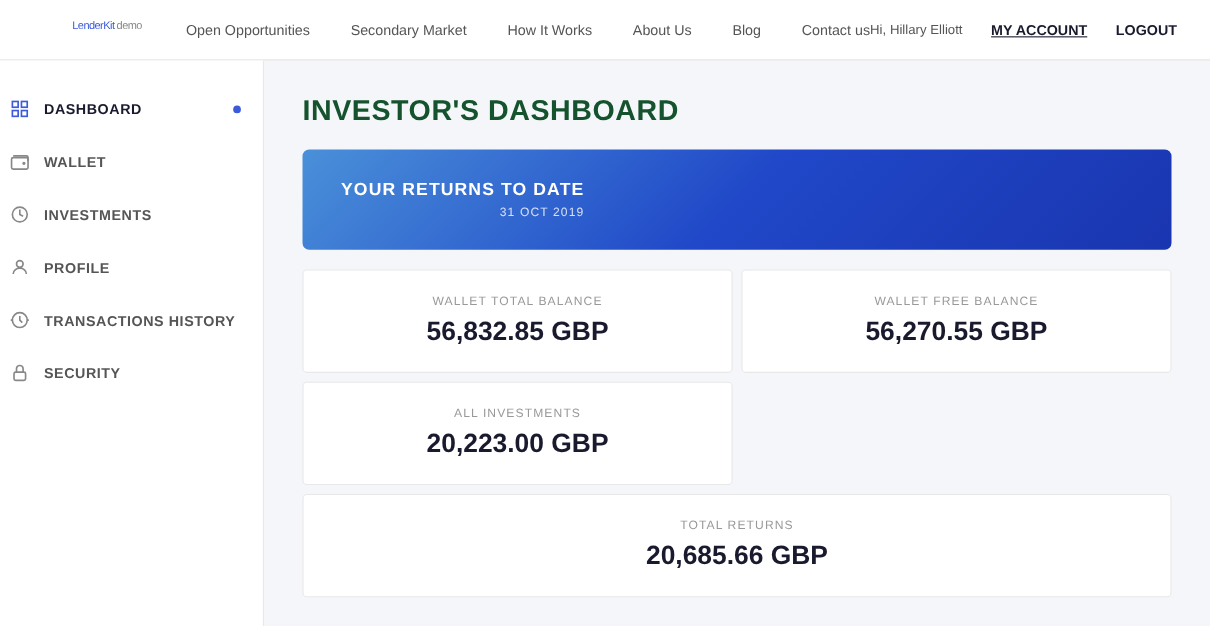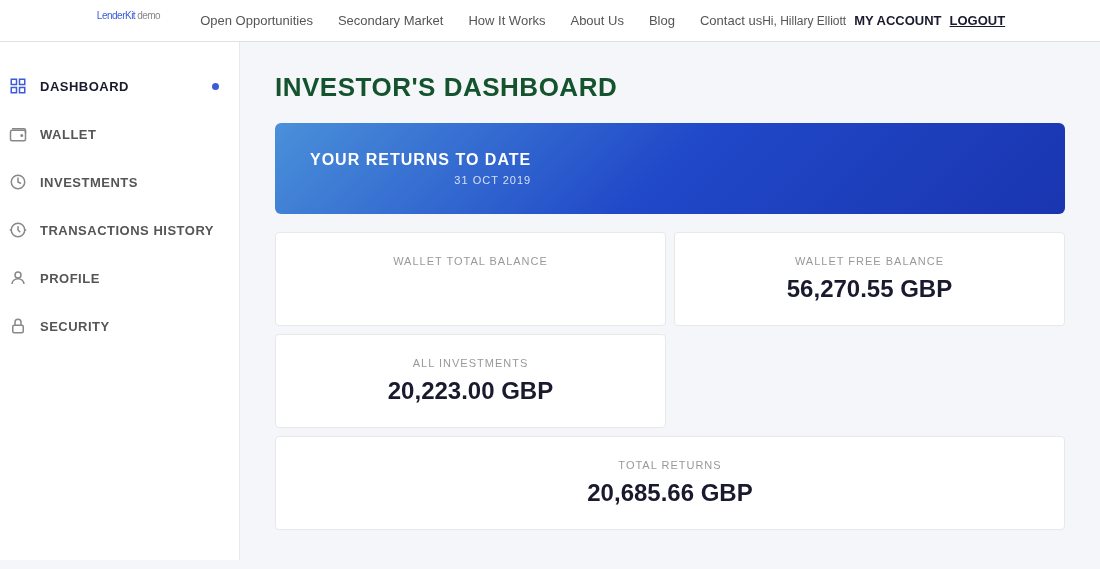--- a/index.html
+++ b/index.html
@@ -3,34 +3,34 @@
   <meta charset="utf-8">
   <style>
     * { margin: 0; padding: 0; box-sizing: border-box; }
     body { font-family: 'Arial', sans-serif; background: #f5f6fa; color: #333; font-size: 14px; }
 
     
     .top-nav {
       background: #fff;
       border-bottom: 1px solid #e0e0e0;
       padding: 0 30px;
-      height: 42px;
-      display: flex;
-      align-items: center;
-      justify-content: center;
+      height: 55px;
+      display: flex;
+      align-items: center;
+      justify-content: flex-end;
     }
     .top-nav-left { display: flex; align-items: center; gap: 40px; }
     .logo { font-size: 22px; font-weight: bold; color: #1a1a2e; letter-spacing: -0.5px; }
     .logo span { color: #3b5bdb; font-size: 10px; font-weight: normal; vertical-align: super; margin-left: 2px; }
-    .nav-links { display: flex; gap: 25px; align-items: center; }
+    .nav-links { display: flex; gap: 37px; align-items: center; }
     .nav-links a { text-decoration: none; color: #555; font-size: 13px; }
-    .top-nav-right { display: flex; align-items: center; gap: 8px; }
+    .top-nav-right { display: flex; align-items: center; gap: 26px; }
     .user-greeting { font-size: 12px; color: #555; }
-    .nav-account { font-size: 13px; color: #1a1a2e; font-weight: bold; cursor: pointer; }
-    .nav-logout { font-size: 13px; color: #1a1a2e; font-weight: bold; text-decoration: underline; cursor: pointer; }
+    .nav-account { font-size: 13px; color: #1a1a2e; font-weight: bold; text-decoration: underline; cursor: pointer; }
+    .nav-logout { font-size: 13px; color: #1a1a2e; font-weight: bold; cursor: pointer; }
 
     
     .layout { display: flex; min-height: calc(569px - 55px - 36px); }
 
     
     .sidebar {
       width: 240px;
       background: #fff;
       border-right: 1px solid #e8e8e8;
       padding-top: 20px;
@@ -157,36 +157,36 @@
           <circle cx="12" cy="12" r="9"></circle>
           <path d="M12 6v6l4 2"></path>
         </svg>
       </div>
       <span>INVESTMENTS</span>
     </div>
 
     <div class="sidebar-item">
       <div class="sidebar-icon">
         <svg viewBox="0 0 24 24" fill="none" stroke="#888" stroke-width="2">
+          <circle cx="12" cy="8" r="4"></circle>
+          <path d="M4 20c0-4 3.6-7 8-7s8 3 8 7"></path>
+        </svg>
+      </div>
+      <span>PROFILE</span>
+    </div>
+
+    <div class="sidebar-item">
+      <div class="sidebar-icon">
+        <svg viewBox="0 0 24 24" fill="none" stroke="#888" stroke-width="2">
           <circle cx="12" cy="12" r="9"></circle>
           <path d="M12 7v5l3 3"></path>
           <path d="M3 12H1m22 0h-2"></path>
         </svg>
       </div>
       <span>TRANSACTIONS HISTORY</span>
-    </div>
-
-    <div class="sidebar-item">
-      <div class="sidebar-icon">
-        <svg viewBox="0 0 24 24" fill="none" stroke="#888" stroke-width="2">
-          <circle cx="12" cy="8" r="4"></circle>
-          <path d="M4 20c0-4 3.6-7 8-7s8 3 8 7"></path>
-        </svg>
-      </div>
-      <span>PROFILE</span>
     </div>
 
     <div class="sidebar-item">
       <div class="sidebar-icon">
         <svg viewBox="0 0 24 24" fill="none" stroke="#888" stroke-width="2">
           <rect x="5" y="11" width="14" height="10" rx="2"></rect>
           <path d="M8 11V7a4 4 0 0 1 8 0v4"></path>
         </svg>
       </div>
       <span>SECURITY</span>
@@ -202,20 +202,21 @@
       <div class="banner-left">
         <div class="banner-label">YOUR RETURNS TO DATE</div>
         <div class="banner-date">31 OCT 2019</div>
       </div>
     </div>
 
     <div class="stats-grid">
 
       <div class="stat-card">
         <div class="stat-label">WALLET TOTAL BALANCE</div>
+        <div class="stat-value">56,832.85 GBP</div>
       </div>
 
       <div class="stat-card">
         <div class="stat-label">WALLET FREE BALANCE</div>
         <div class="stat-value">56,270.55 GBP</div>
       </div>
 
       <div class="stat-card">
         <div class="stat-label">ALL INVESTMENTS</div>
         <div class="stat-value">20,223.00 GBP</div>

